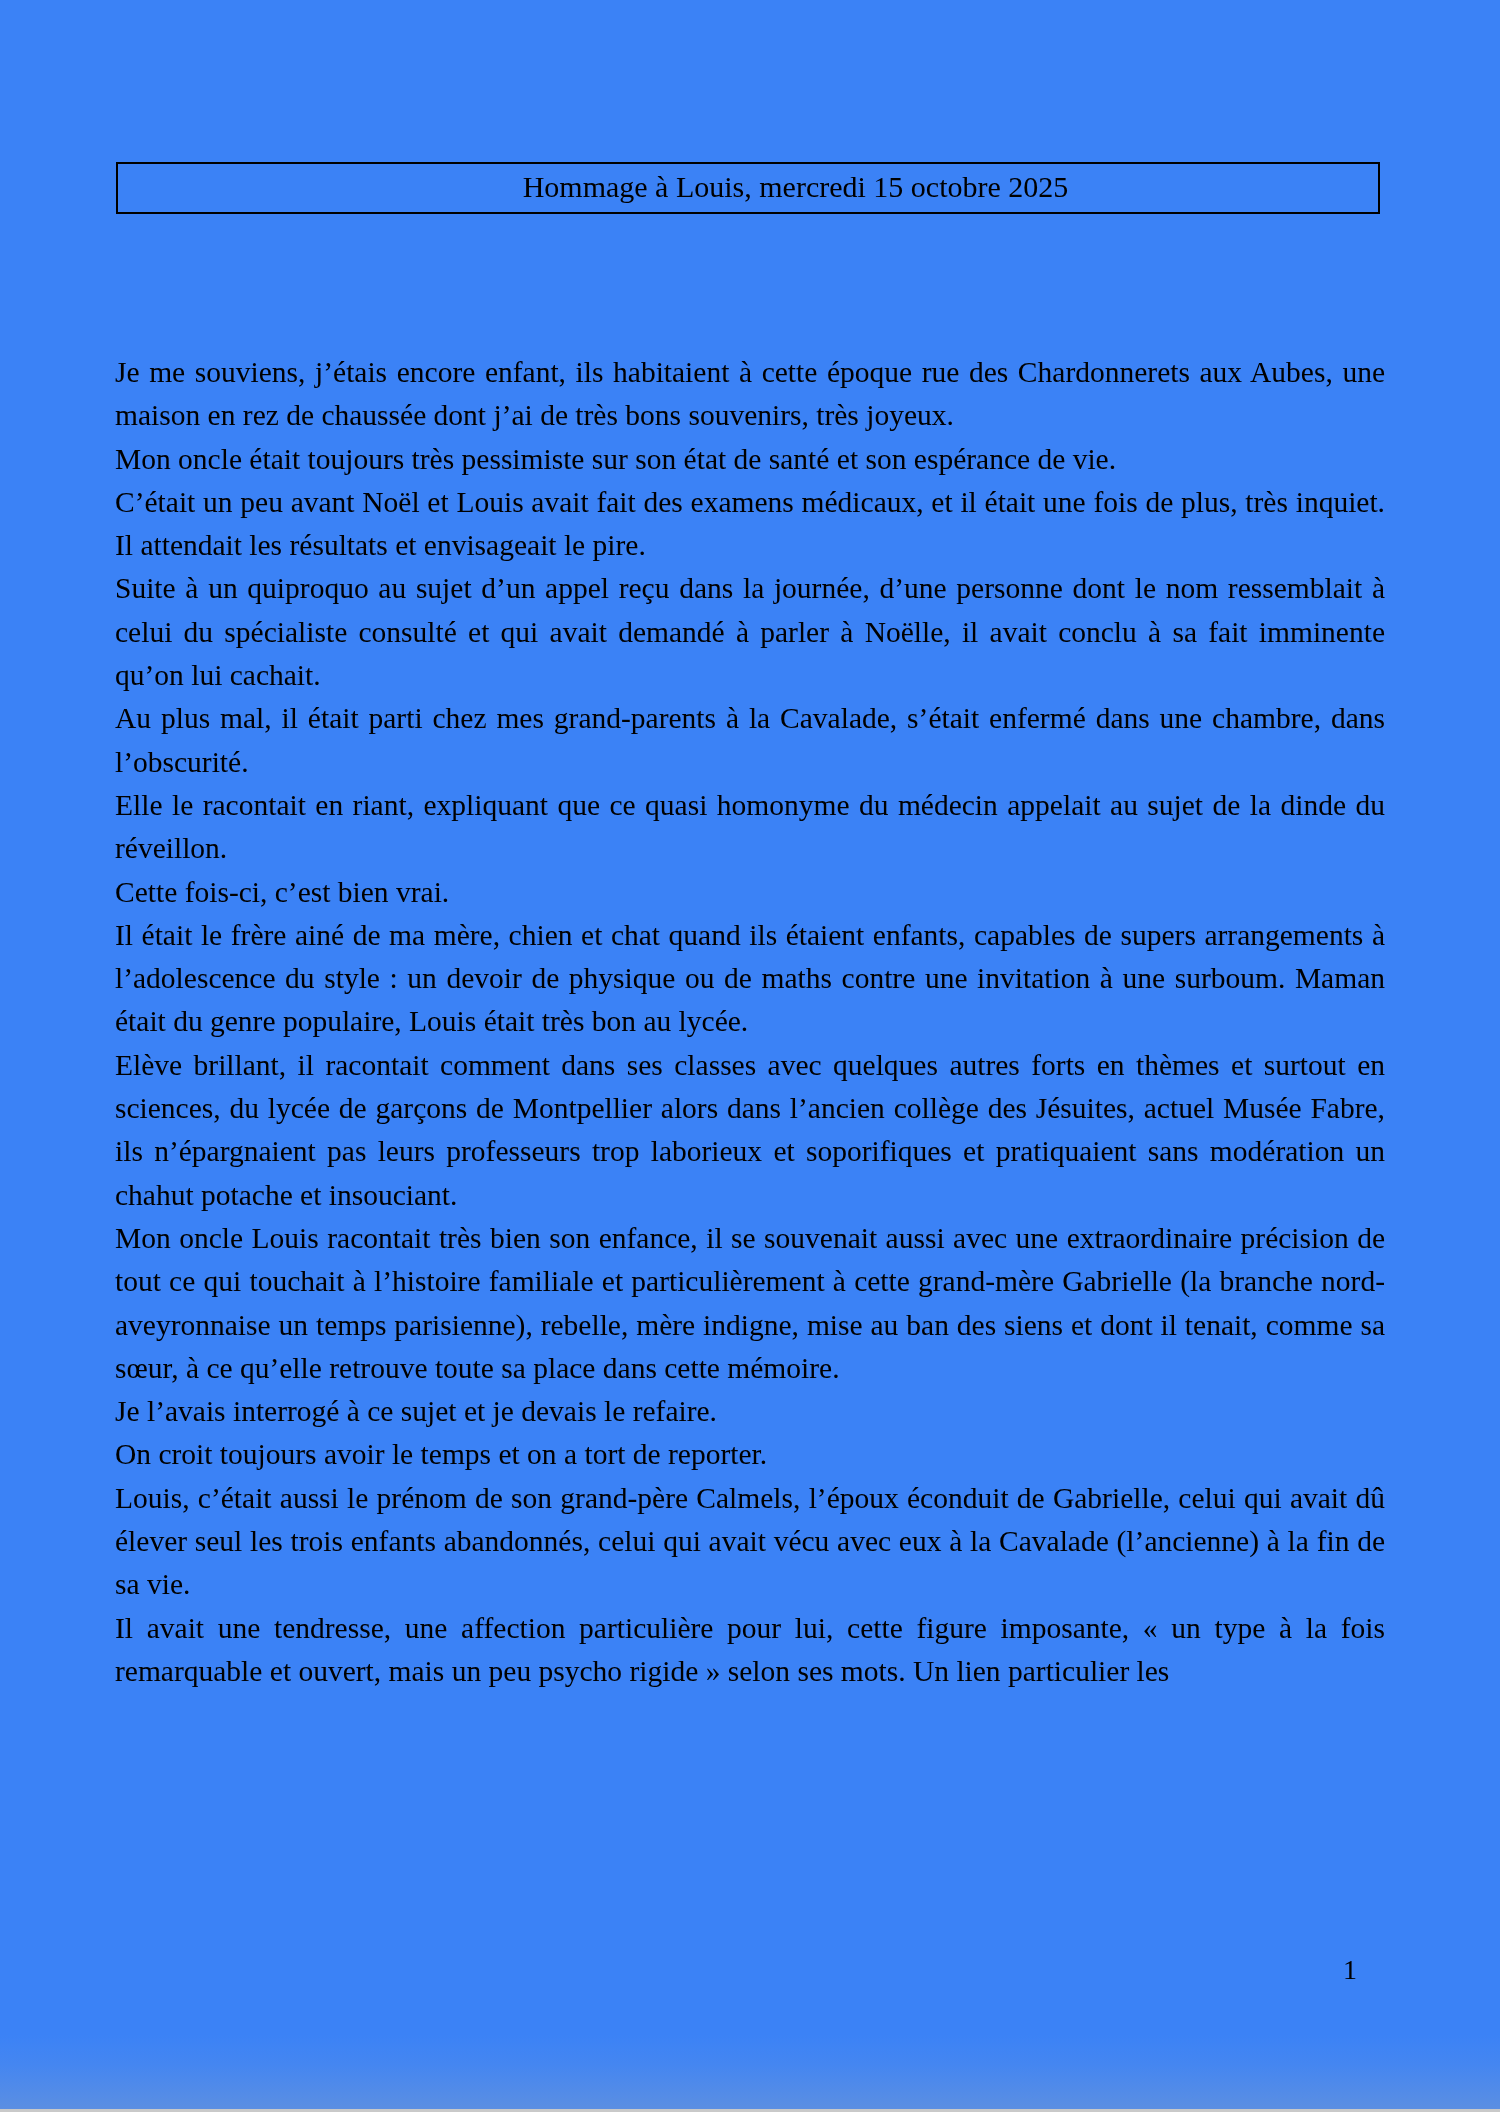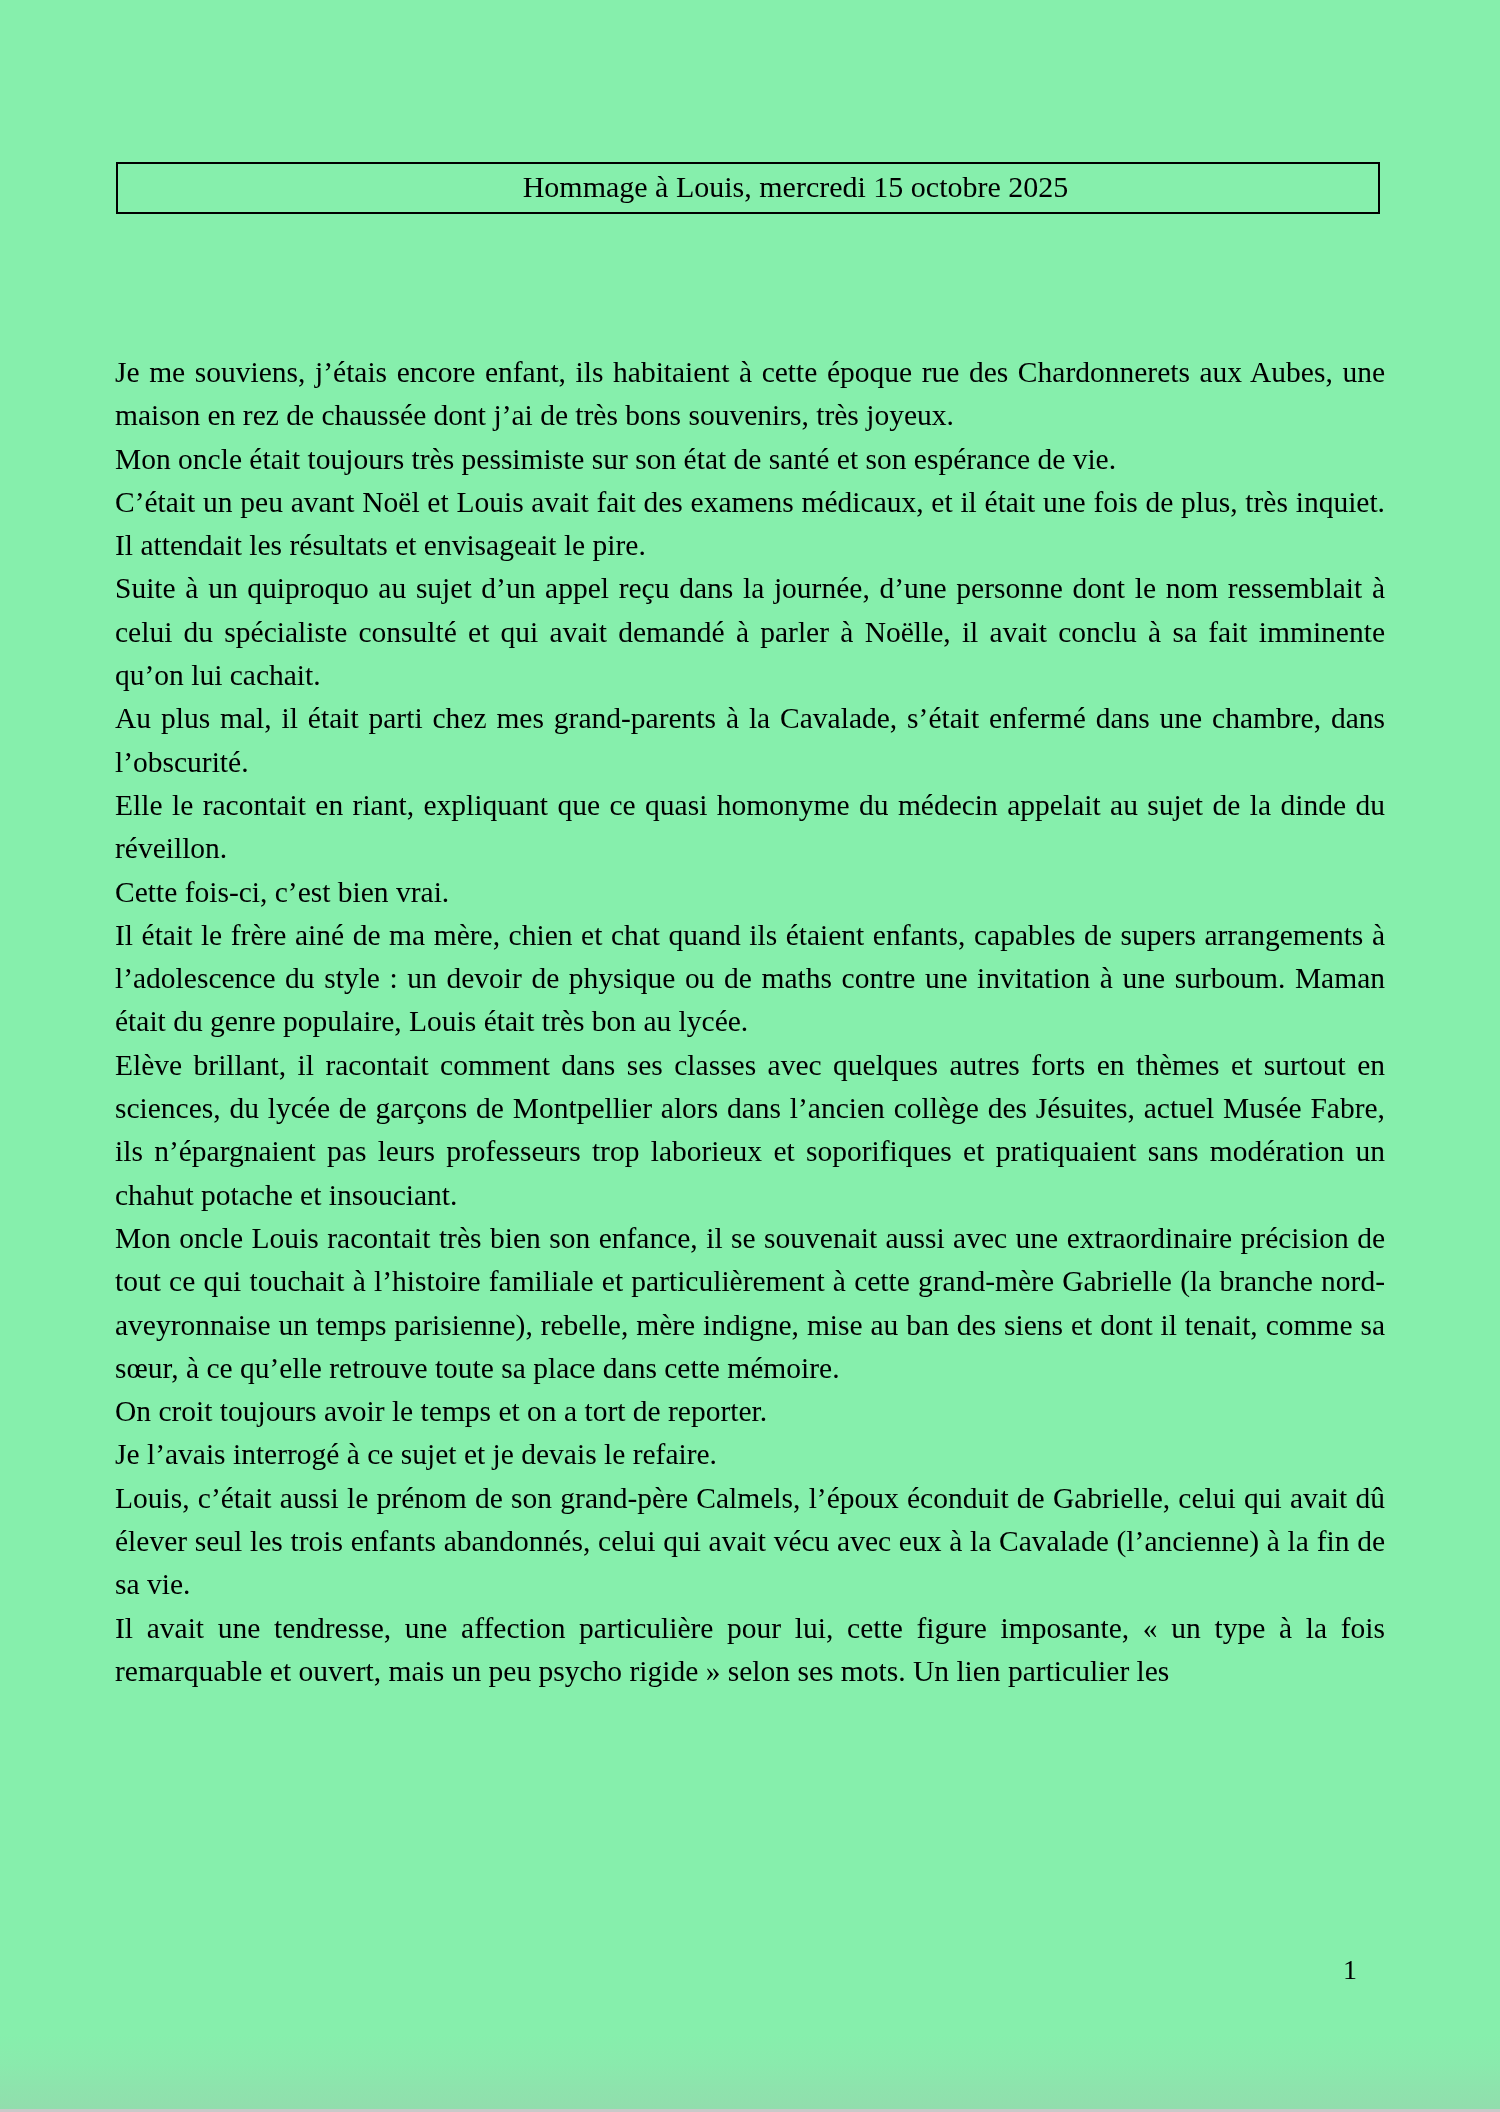--- a/index.html
+++ b/index.html
@@ -4,21 +4,21 @@
 <style>
   html, body {
     margin: 0;
     padding: 0;
     background: #ffffff;
   }
   .page {
     position: relative;
     width: 1500px;
     height: 2112px;
-    background: #86efac;
+    background: #3b82f6;
     overflow: hidden;
     font-family: "Liberation Serif", "DejaVu Serif", serif;
     color: #000000;
   }
   .title-box {
     position: absolute;
     left: 116px;
     top: 162px;
     width: 1264px;
     height: 52px;
@@ -81,22 +81,22 @@
     <p>Je me souviens, j’étais encore enfant, ils habitaient à cette époque rue des Chardonnerets aux Aubes, une maison en rez de chaussée dont j’ai de très bons souvenirs, très joyeux.</p>
     <p>Mon oncle était toujours très pessimiste sur son état de santé et son espérance de vie.</p>
     <p>C’était un peu avant Noël et Louis avait fait des examens médicaux, et il était une fois de plus, très inquiet. Il attendait les résultats et envisageait le pire.</p>
     <p>Suite à un quiproquo au sujet d’un appel reçu dans la journée, d’une personne dont le nom ressemblait à celui du spécialiste consulté et qui avait demandé à parler à Noëlle, il avait conclu à sa fait imminente qu’on lui cachait.</p>
     <p>Au plus mal, il était parti chez mes grand-parents à la Cavalade, s’était enfermé dans une chambre, dans l’obscurité.</p>
     <p>Elle le racontait en riant, expliquant que ce quasi homonyme du médecin appelait au sujet de la dinde du réveillon.</p>
     <p>Cette fois-ci, c’est bien vrai.</p>
     <p>Il était le frère ainé de ma mère, chien et chat quand ils étaient enfants, capables de supers arrangements à l’adolescence du style : un devoir de physique ou de maths contre une invitation à une surboum. Maman était du genre populaire, Louis était très bon au lycée.</p>
     <p>Elève brillant, il racontait comment dans ses classes avec quelques autres forts en thèmes et surtout en sciences, du lycée de garçons de Montpellier alors dans l’ancien collège des Jésuites, actuel Musée Fabre, ils n’épargnaient pas leurs professeurs trop laborieux et soporifiques et pratiquaient sans modération un chahut potache et insouciant.</p>
     <p>Mon oncle Louis racontait très bien son enfance, il se souvenait aussi avec une extraordinaire précision de tout ce qui touchait à l’histoire familiale et particulièrement à cette grand-mère Gabrielle (la branche nord-aveyronnaise un temps parisienne), rebelle, mère indigne, mise au ban des siens et dont il tenait, comme sa sœur, à ce qu’elle retrouve toute sa place dans cette mémoire.</p>
+    <p>Je l’avais interrogé à ce sujet et je devais le refaire.</p>
     <p>On croit toujours avoir le temps et on a tort de reporter.</p>
-    <p>Je l’avais interrogé à ce sujet et je devais le refaire.</p>
     <p>Louis, c’était aussi le prénom de son grand-père Calmels, l’époux éconduit de Gabrielle, celui qui avait dû élever seul les trois enfants abandonnés, celui qui avait vécu avec eux à la Cavalade (l’ancienne) à la fin de sa vie.</p>
     <p>Il avait une tendresse, une affection particulière pour lui, cette figure imposante, « un type à la fois remarquable et ouvert, mais un peu psycho rigide » selon ses mots. Un lien particulier les</p>
   </div>
 
   <div class="page-number">1</div>
 
   <div class="bottom-shade"></div>
 
 </div>
 

